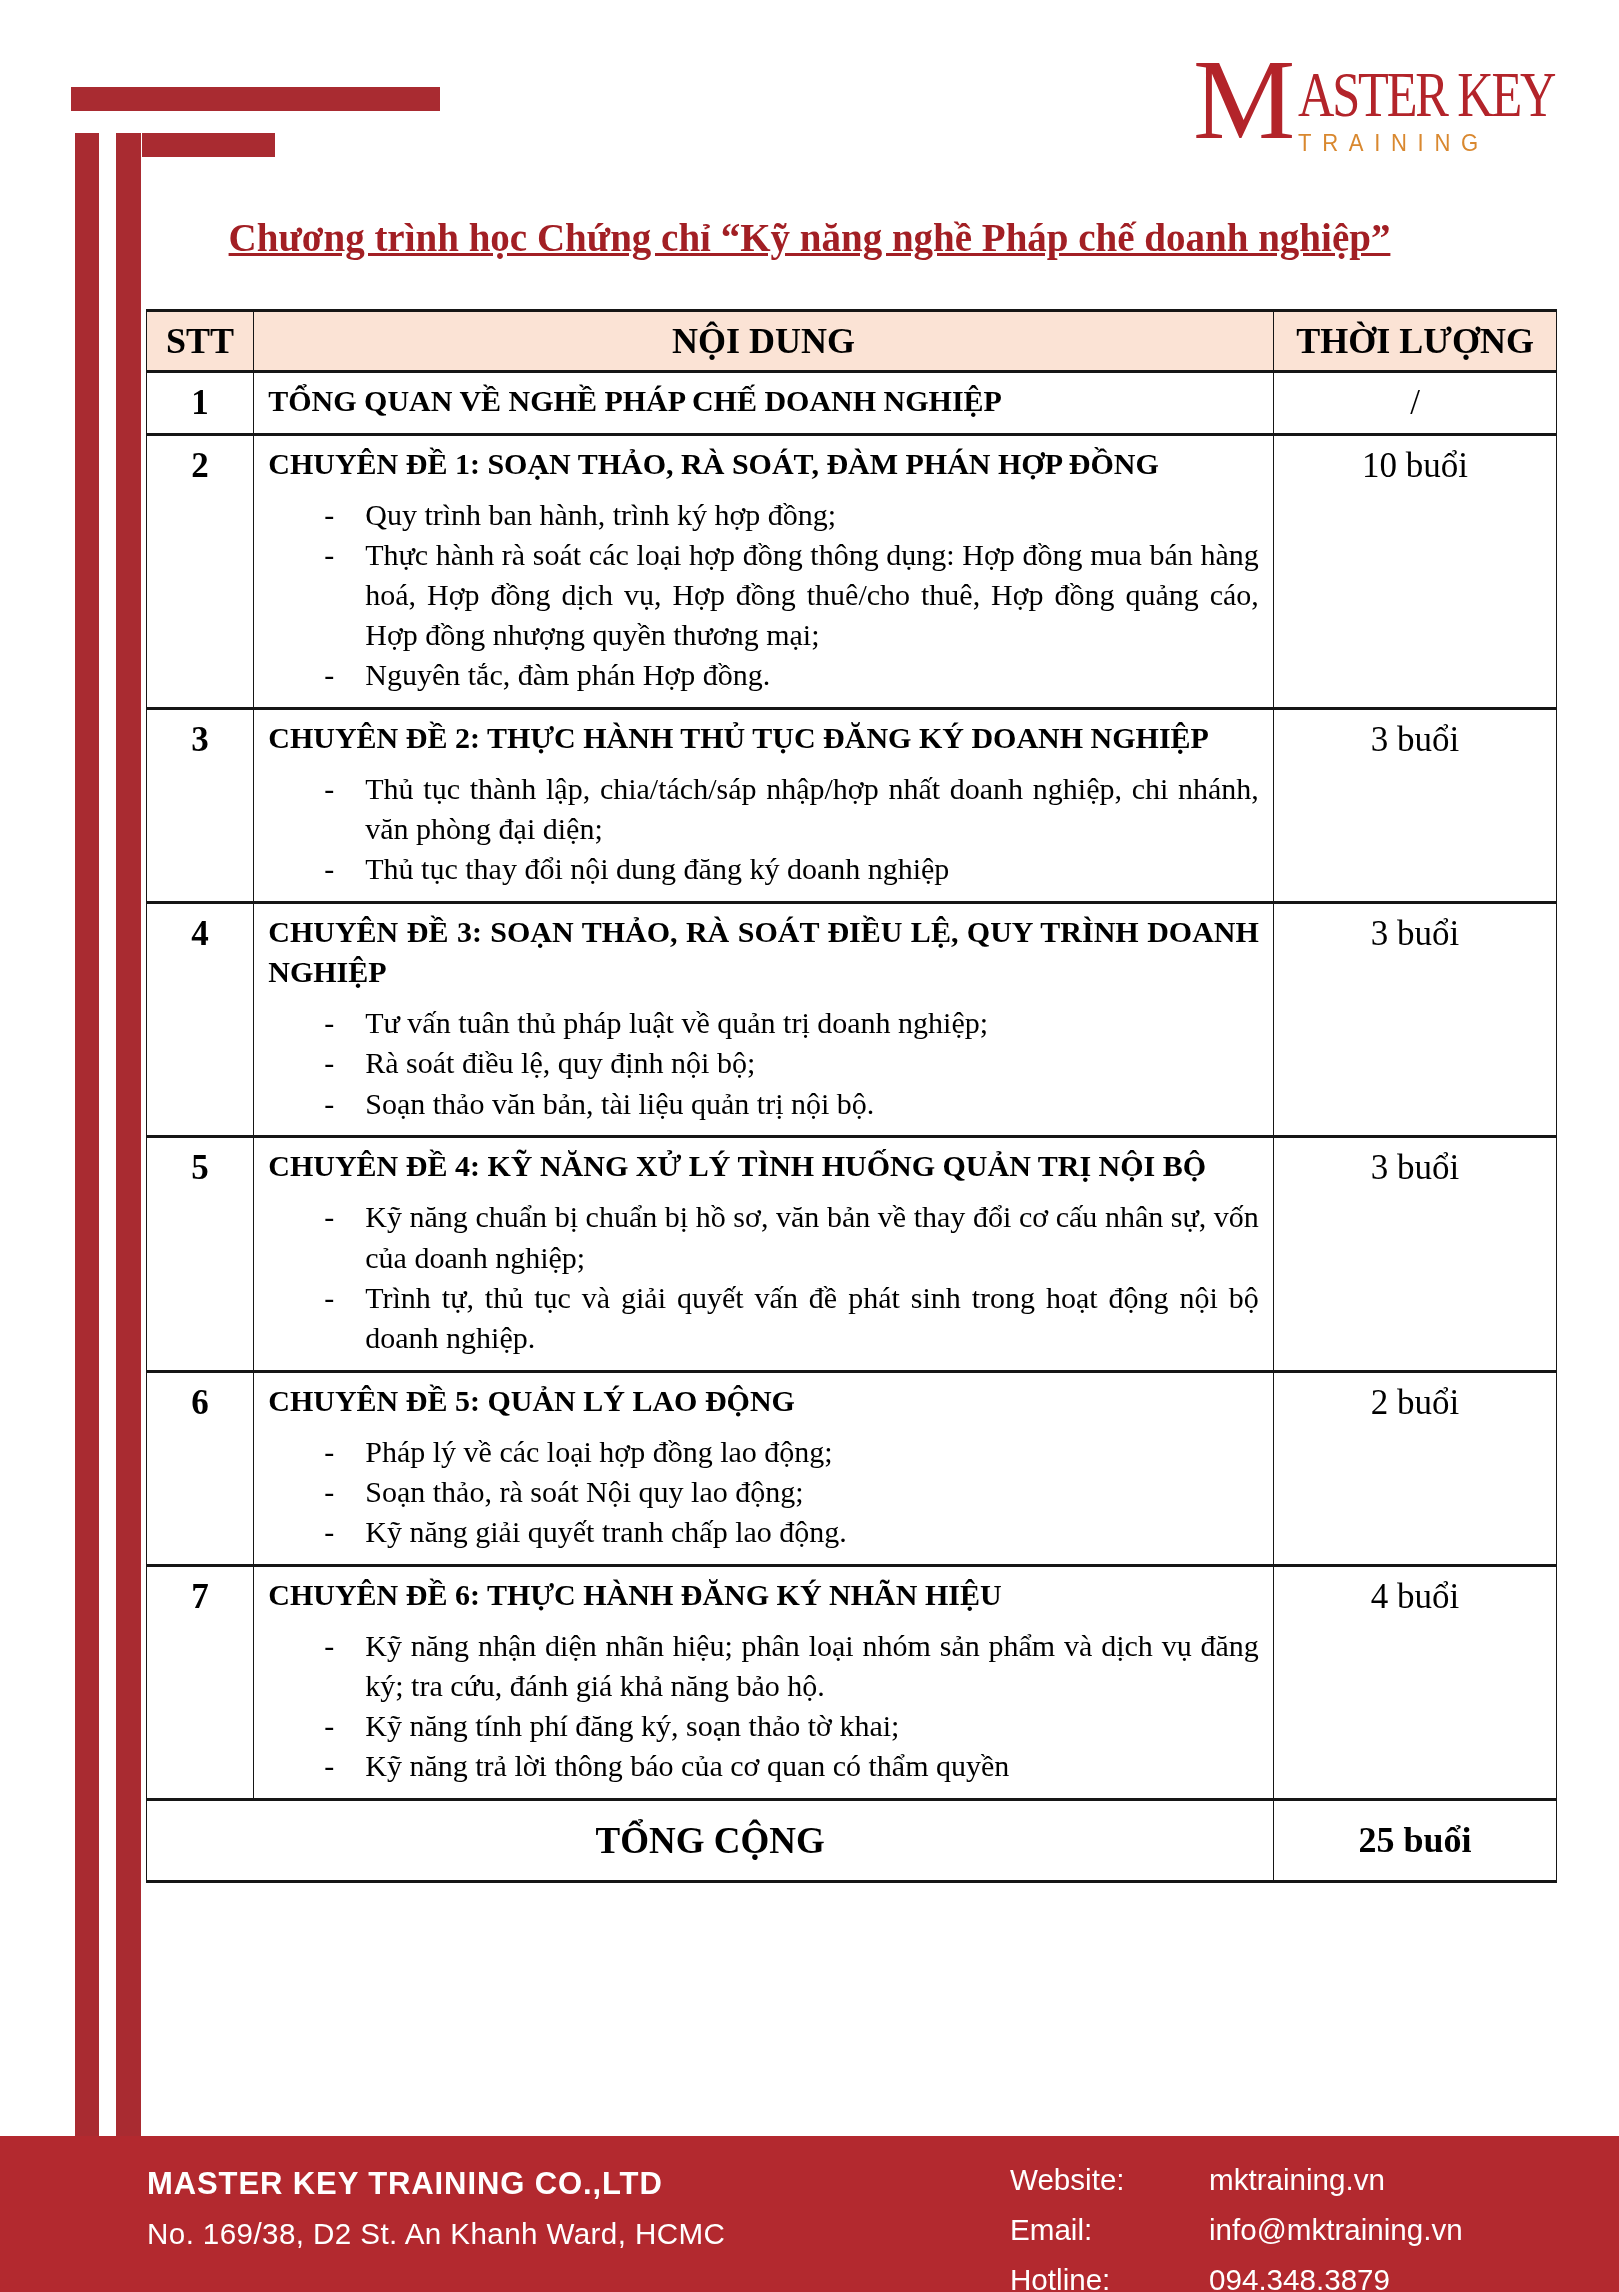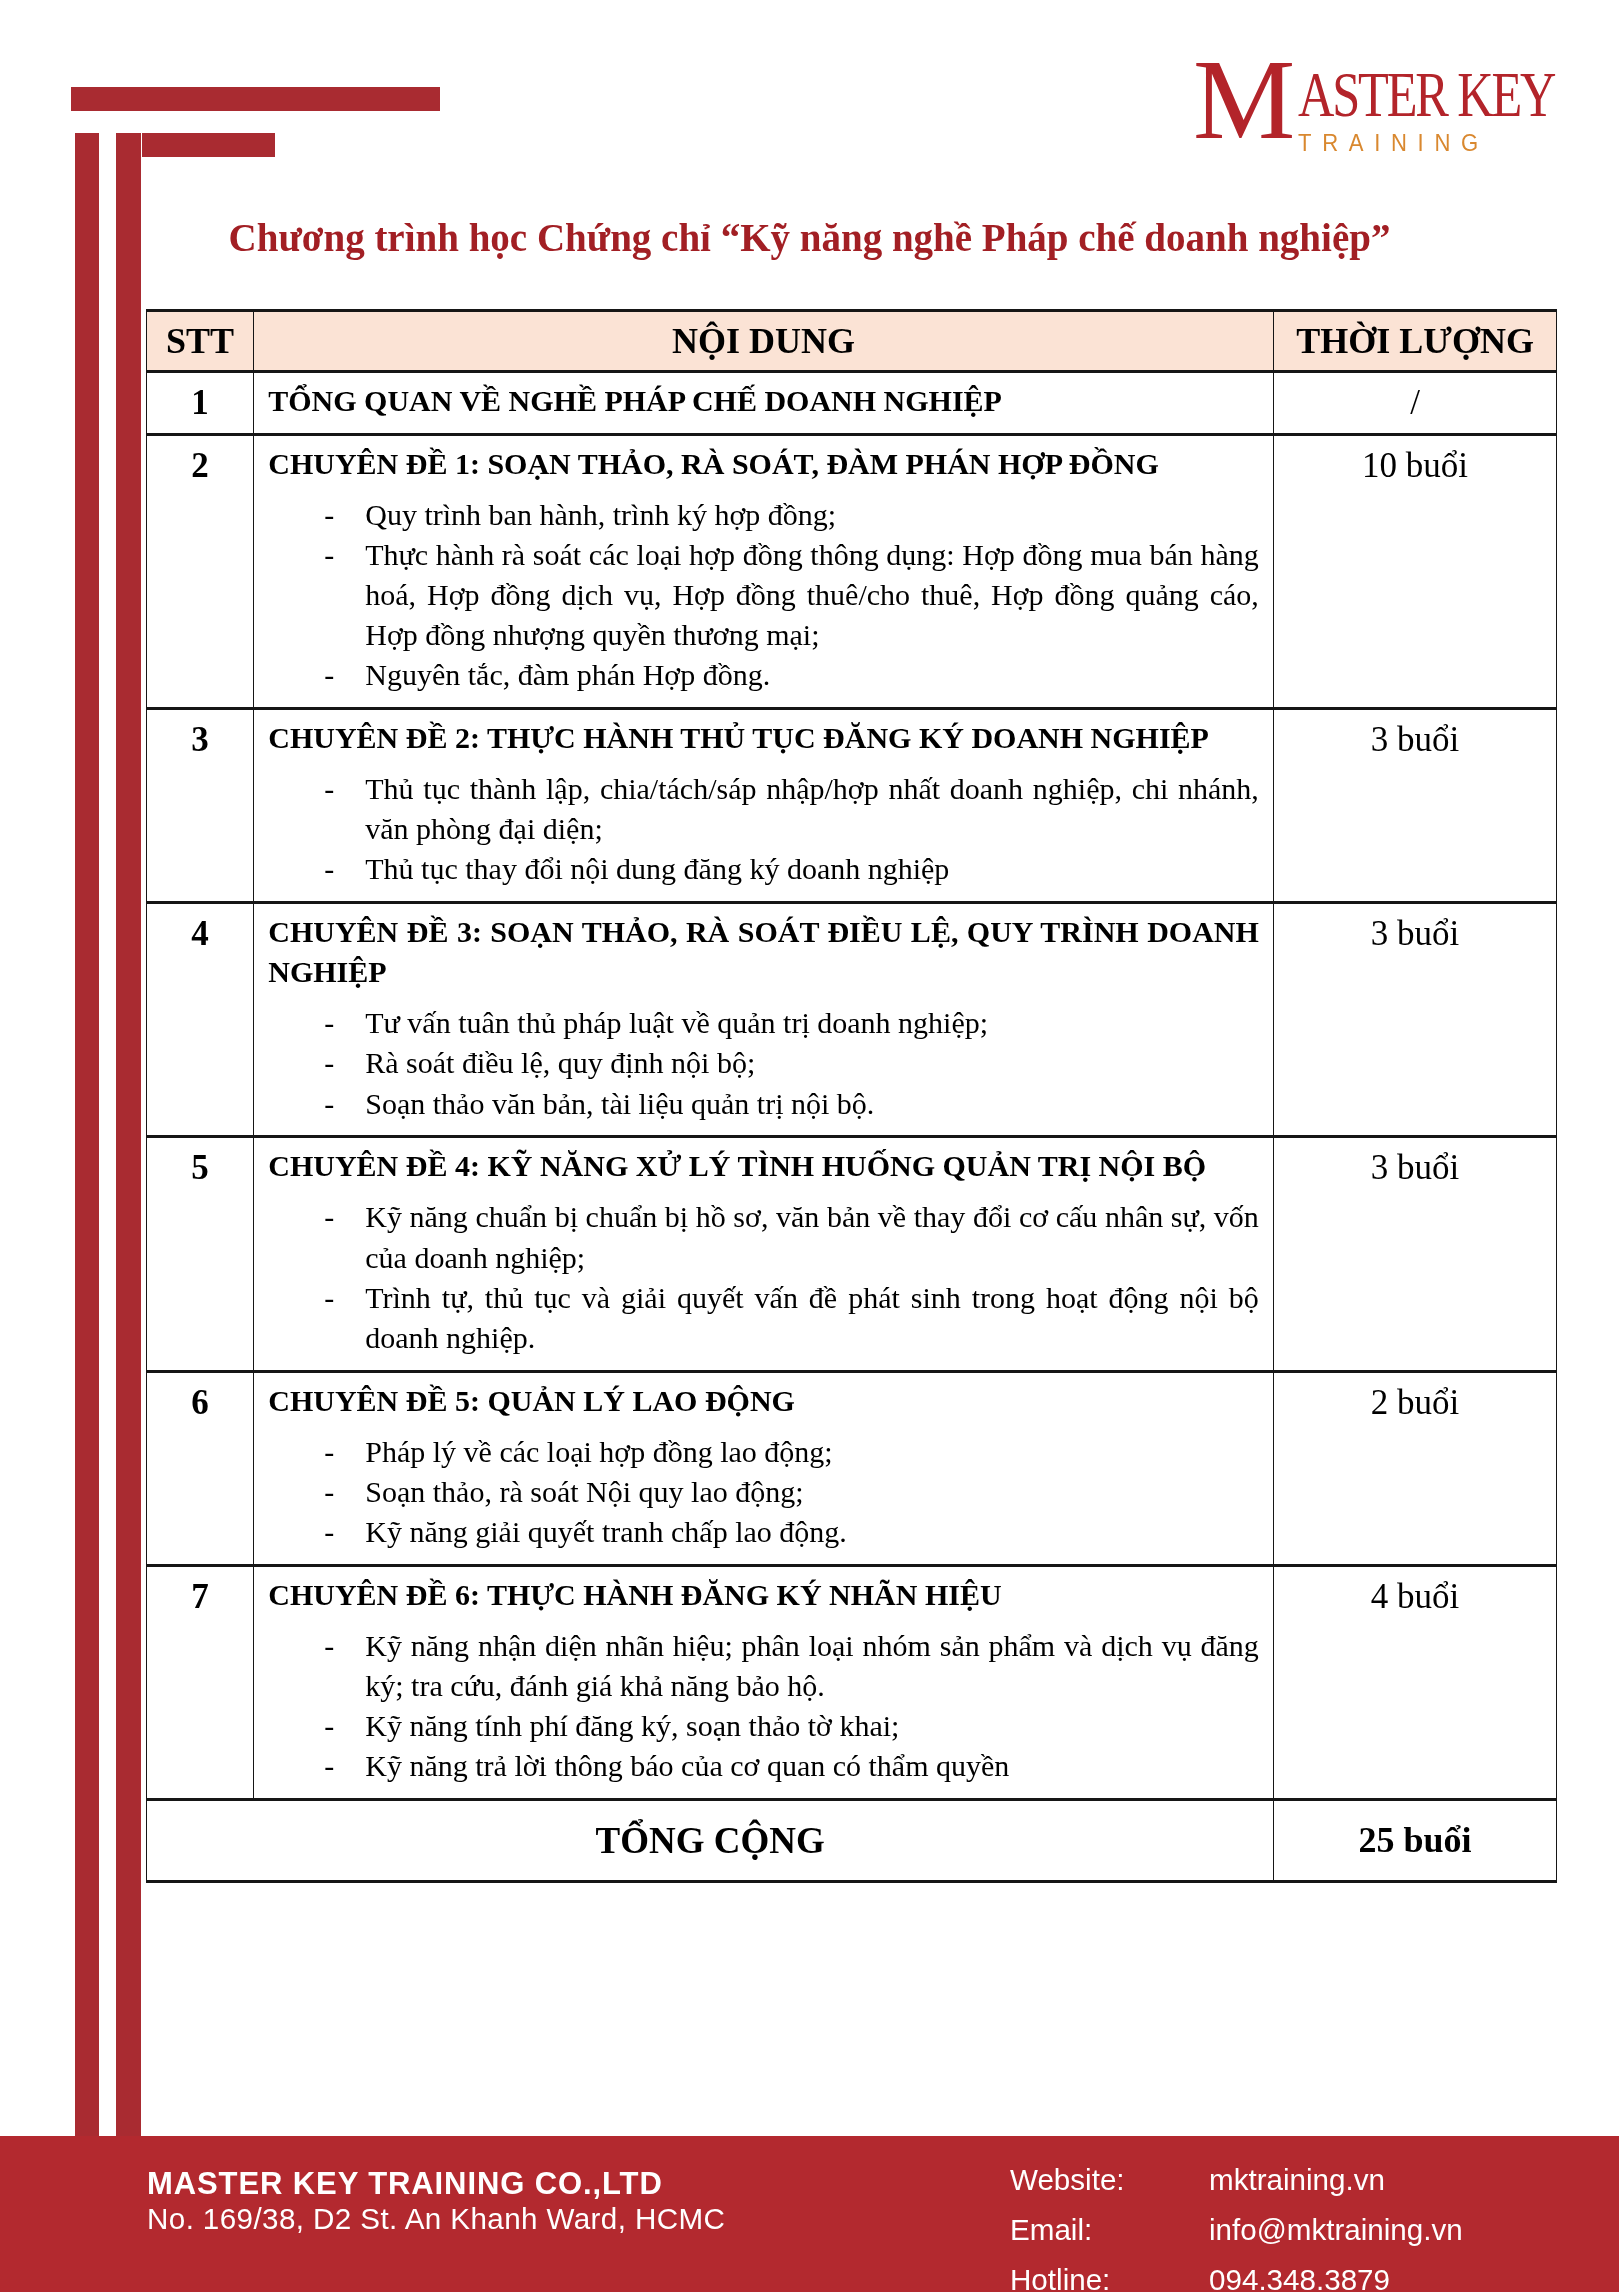--- a/index.html
+++ b/index.html
@@ -23,21 +23,21 @@
   .bar-v2{position:absolute;left:116px;top:133px;width:25px;height:2009px;background:var(--accent-red);}
   .bar-arm{position:absolute;left:142px;top:133px;width:133px;height:24px;background:var(--accent-red);}
   
   .logo{position:absolute;left:1193px;top:54px;display:flex;color:var(--logo-red);}
   .logo-m{font-size:115px;line-height:0.80;letter-spacing:-3.6px;}
   .logo-right{display:flex;flex-direction:column;margin-left:6px;padding-top:12.5px;}
   .logo-rest{font-size:63px;line-height:0.92;letter-spacing:-2.7px;transform:scaleX(0.80);transform-origin:left;white-space:nowrap;}
   .logo-sub{font-family:"Liberation Sans",sans-serif;font-size:24px;letter-spacing:11.6px;color:var(--logo-orange);margin-top:4.5px;transform:scaleX(0.92);transform-origin:left;white-space:nowrap;}
   
   .title{position:absolute;top:215px;left:0;width:100%;margin:0;text-align:center;
-    font-size:39px;font-weight:700;color:var(--title-red);}
+    font-size:39px;font-weight:700;color:var(--title-red);text-decoration:underline;}
   
   .course-table{position:absolute;left:146px;top:309px;width:1411px;border-collapse:collapse;}
   .course-table th,.course-table td{
     border-left:1.8px solid var(--border-black);border-right:1.8px solid var(--border-black);
     border-top:3.6px solid var(--border-black);border-bottom:3.6px solid var(--border-black);
   }
   .course-table th{background:var(--header-peach);font-size:36px;padding:8px 5.4px;}
   .col-stt{width:107px;}
   .col-content{width:1021px;}
   .col-duration{width:283px;}
@@ -49,21 +49,21 @@
   .bullet{display:flex;}
   .dash{flex:0 0 41px;margin-left:56px;}
   .btext{flex:1;text-align:justify;}
   .total-label{text-align:center;font-weight:700;font-size:37px;padding:18px 0;}
   .total-duration{text-align:center;font-weight:700;font-size:36px;vertical-align:middle;padding-top:0;}
   
   .footer{position:absolute;left:0;bottom:0;width:1619px;height:157px;background:var(--footer-red);
     color:#fff;font-family:"Liberation Sans",sans-serif;}
   .footer-left{position:absolute;left:147px;top:30px;}
   .footer-company{font-size:31px;font-weight:700;letter-spacing:0.9px;}
-  .footer-address{font-size:29.6px;font-weight:400;letter-spacing:0.4px;}
+  .footer-address{font-size:29.6px;margin-top:15px;font-weight:400;letter-spacing:0.4px;}
   .footer-right{position:absolute;left:1010px;top:10.7px;font-size:29.6px;}
   .contact-row{display:flex;align-items:flex-end;height:50px;gap:47px;}
   .contact-label{width:152px;}
 </style>
 </head>
 <body>
 
 <div class="bar-top"></div>
 <div class="bar-v1"></div>
 <div class="bar-v2"></div>

